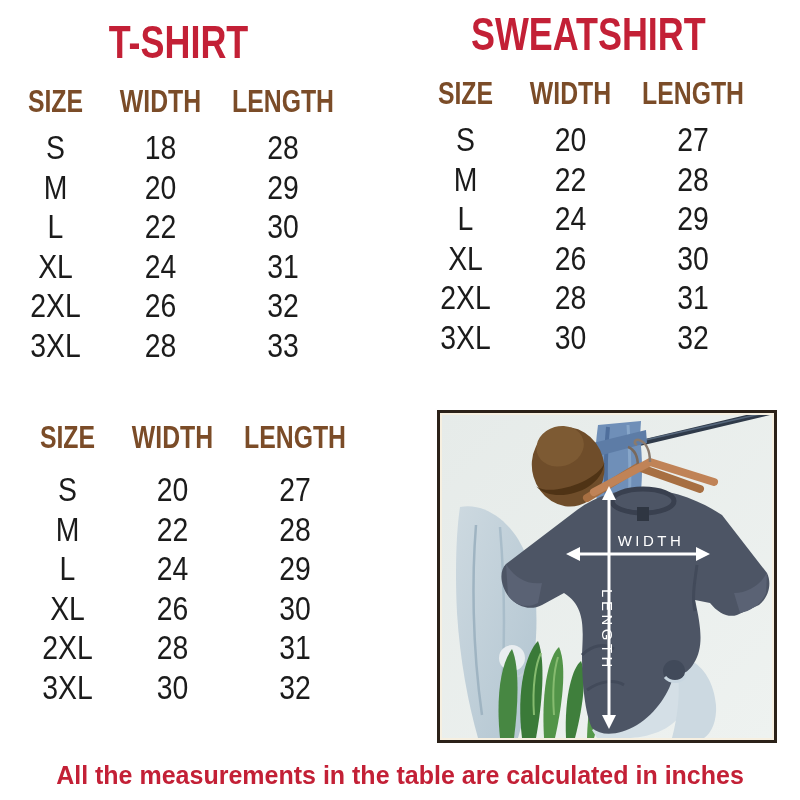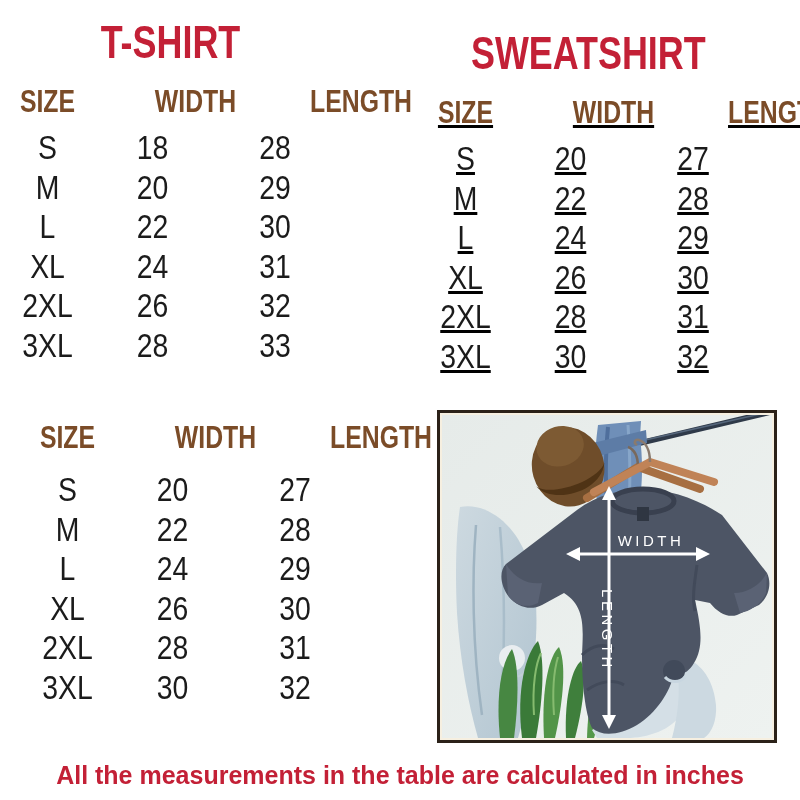--- a/index.html
+++ b/index.html
@@ -1,33 +1,33 @@
 <!DOCTYPE html>
 <html><head>
 <meta charset="utf-8">
 <style>
   html,body { margin:0; padding:0; }
   body {
     width:800px; height:800px; position:relative; background:#ffffff;
     font-family:"Liberation Sans", sans-serif; overflow:hidden;
   }
   .panel { position:absolute; width:340px; text-align:center; }
-  .panel-tshirt     { left:0;  top:18px; }
-  .panel-sweatshirt { left:418px; top:29px;text-decoration:underline; }
+  .panel-tshirt     { left:8px;  top:18px; }
+  .panel-sweatshirt { left:418px; top:10px; }
   .panel-hoodie     { left:20px;  top:402px; }
 
   .panel-title {
     height:48px; line-height:48px; font-size:46px; font-weight:bold;
     color:#c32036; letter-spacing:0px; white-space:nowrap;
   }
   .panel-title > span { display:inline-block; transform:scaleX(0.78); transform-origin:center; }
 
   .thead {
     margin-top:20px; display:grid; grid-template-columns:95px 115px 130px;
-    font-size:31px; line-height:32px; font-weight:bold; color:#7b4c28;gap:43px;
+    font-size:31px; line-height:32px; font-weight:bold; color:#7b4c28;
   }
   .thead > span { display:inline-block; transform:scaleX(0.80); transform-origin:center; white-space:nowrap; }
 
   .tbody { margin-top:10px; }
   .panel-hoodie .tbody { margin-top:16px; }
   .trow {
     display:grid; grid-template-columns:95px 115px 130px;
     height:39.5px; line-height:39.5px; font-size:33px; color:#1b1b1b;
   }
   .trow .cell { transform:scale(0.86,1); transform-origin:center; }

